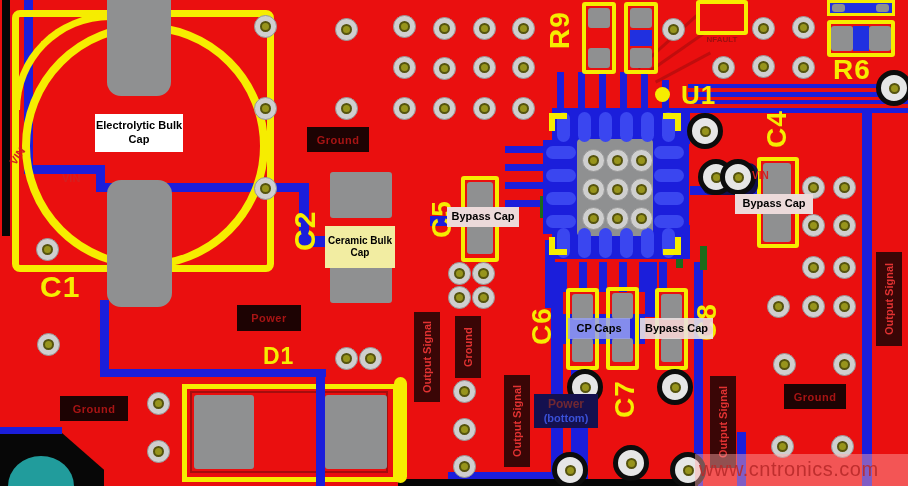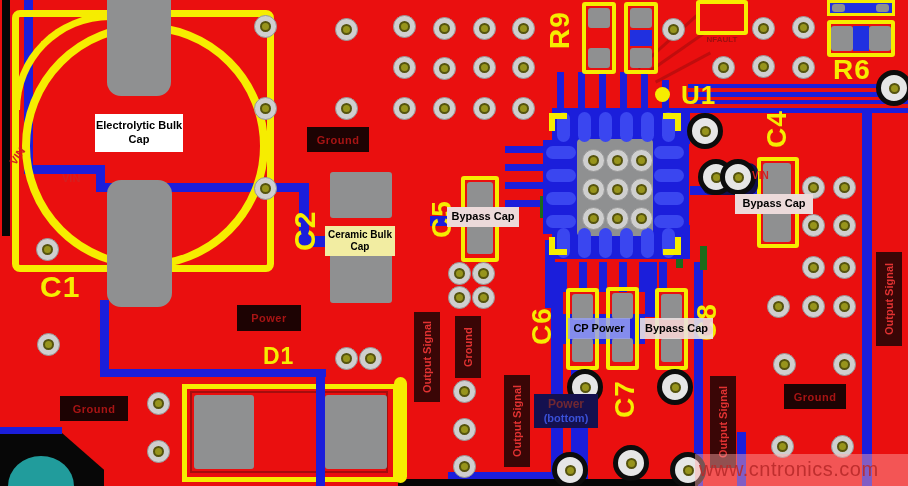--- a/index.html
+++ b/index.html
@@ -279,24 +279,24 @@
     <div class="a silk vt" style="left:542px;top:2px;width:36px;height:56px;font-size:28px;">R9</div>
     <div class="a silk" style="left:833px;top:56px;font-size:28px;">R6</div>
     <div class="a silk" style="left:681px;top:82px;font-size:26px;">U1</div>
     <div class="a silk" style="left:263px;top:345px;font-size:23px;">D1</div>
 
     <div class="a" style="left:8px;top:150px;font-size:11px;font-weight:bold;color:#d42020;transform:rotate(-55deg);">VIN</div>
     <div class="a" style="left:62px;top:172px;font-size:11px;font-weight:bold;color:#d42020;">VIN</div>
     <div class="a" style="left:752px;top:170px;font-size:10px;font-weight:bold;color:#d42020;">VIN</div>
 
     <div class="a lab" style="left:95px;top:114px;width:88px;height:38px;background:#ffffff;font-size:11px;">Electrolytic Bulk Cap</div>
-    <div class="a lab" style="left:325px;top:226px;width:70px;height:30px;background:#f2eda2;font-size:10px;">Ceramic Bulk Cap</div>
+    <div class="a lab" style="left:325px;top:226px;width:70px;height:42px;background:#f2eda2;font-size:10px;">Ceramic Bulk Cap</div>
     <div class="a lab" style="left:447px;top:207px;width:72px;height:20px;background:#ecdada;font-size:11px;">Bypass Cap</div>
     <div class="a lab" style="left:735px;top:194px;width:78px;height:20px;background:#ecdada;font-size:11px;">Bypass Cap</div>
-    <div class="a lab" style="left:568px;top:318px;width:62px;height:21px;background:rgba(150,160,240,0.85);font-size:11px;">CP Power</div>
+    <div class="a lab" style="left:568px;top:318px;width:62px;height:21px;background:rgba(150,160,240,0.85);font-size:11px;">CP Caps</div>
     <div class="a lab" style="left:640px;top:318px;width:73px;height:21px;background:rgba(235,225,225,0.9);font-size:11px;">Bypass Cap</div>
 
     <div class="a dk" style="left:307px;top:127px;width:62px;height:25px;">Ground</div>
     <div class="a dk" style="left:60px;top:396px;width:68px;height:25px;">Ground</div>
     <div class="a dk" style="left:784px;top:384px;width:62px;height:25px;">Ground</div>
     <div class="a dk" style="left:237px;top:305px;width:64px;height:26px;">Power</div>
 
     <div class="a lab" style="left:534px;top:394px;width:64px;height:34px;background:#14104f;flex-direction:column;">
       <span style="color:#702832;font-size:12px;font-weight:bold;">Power</span>
       <span style="color:#3a50d8;font-size:11px;font-weight:bold;">(bottom)</span>

